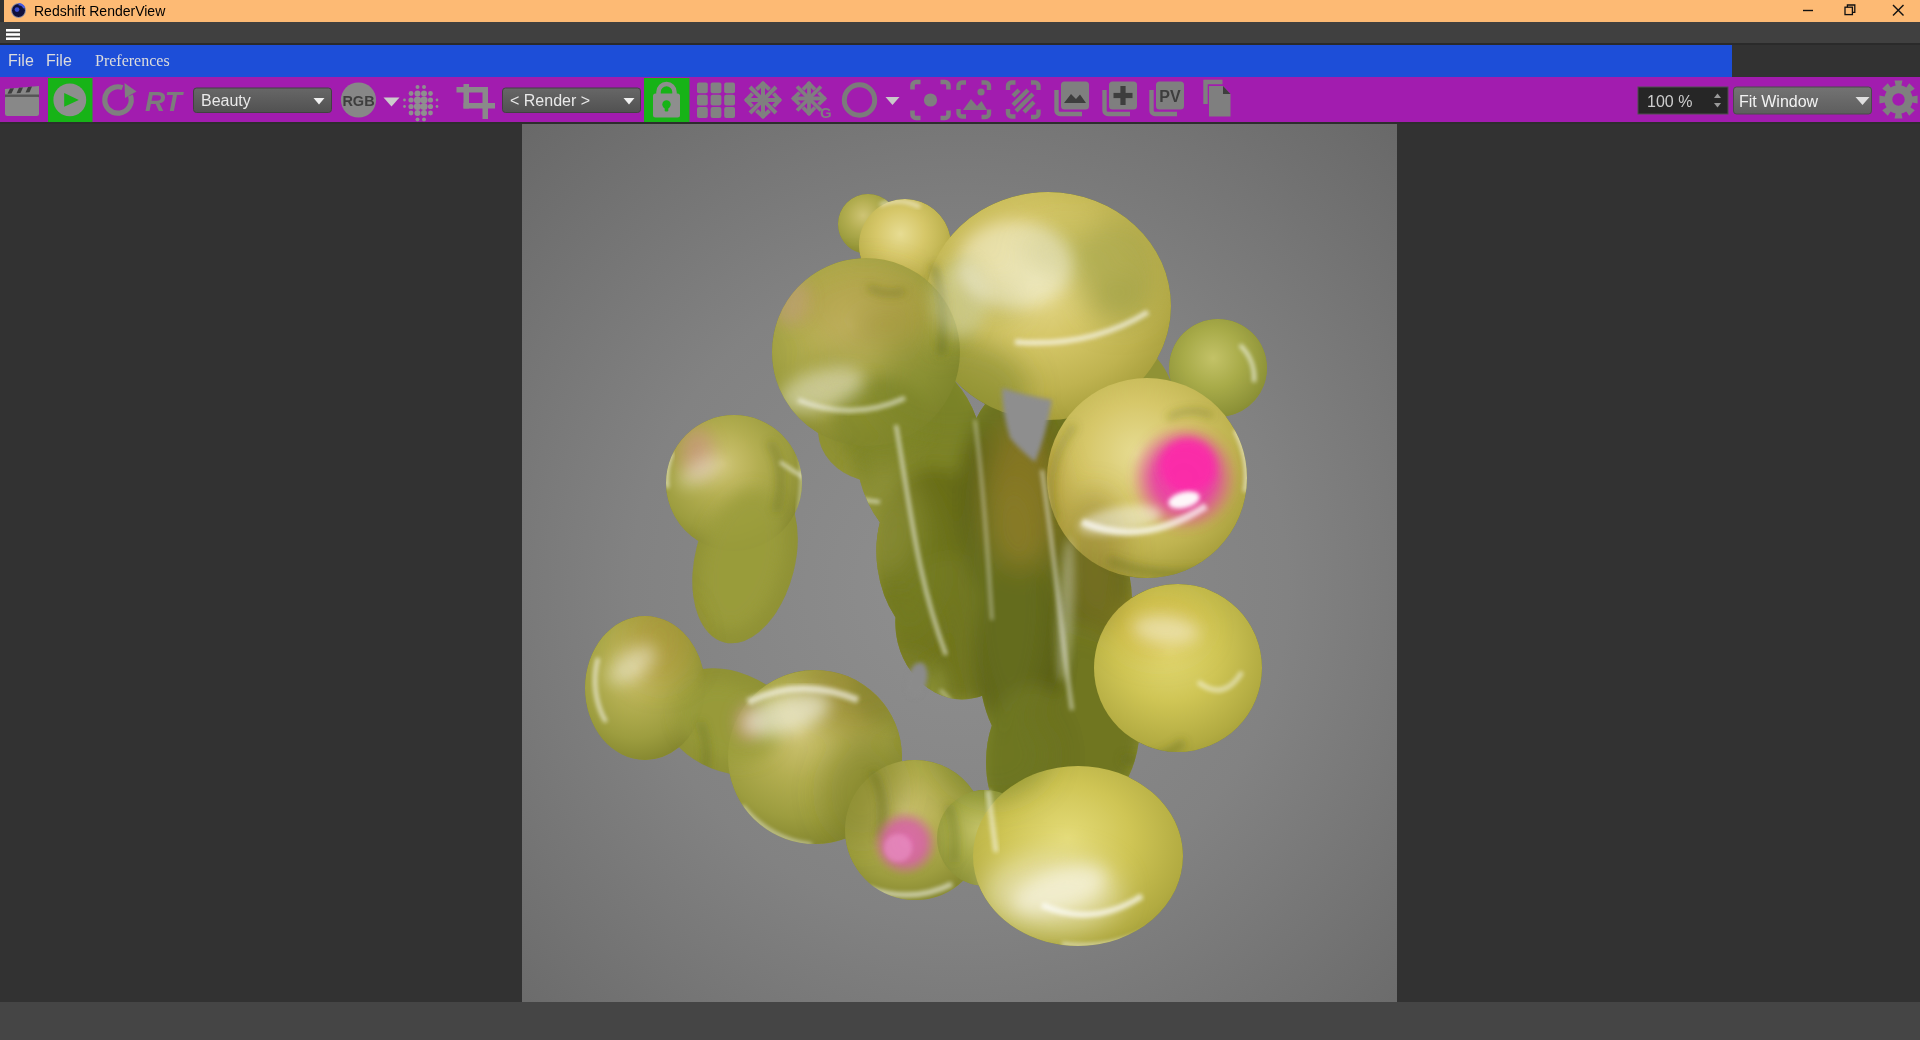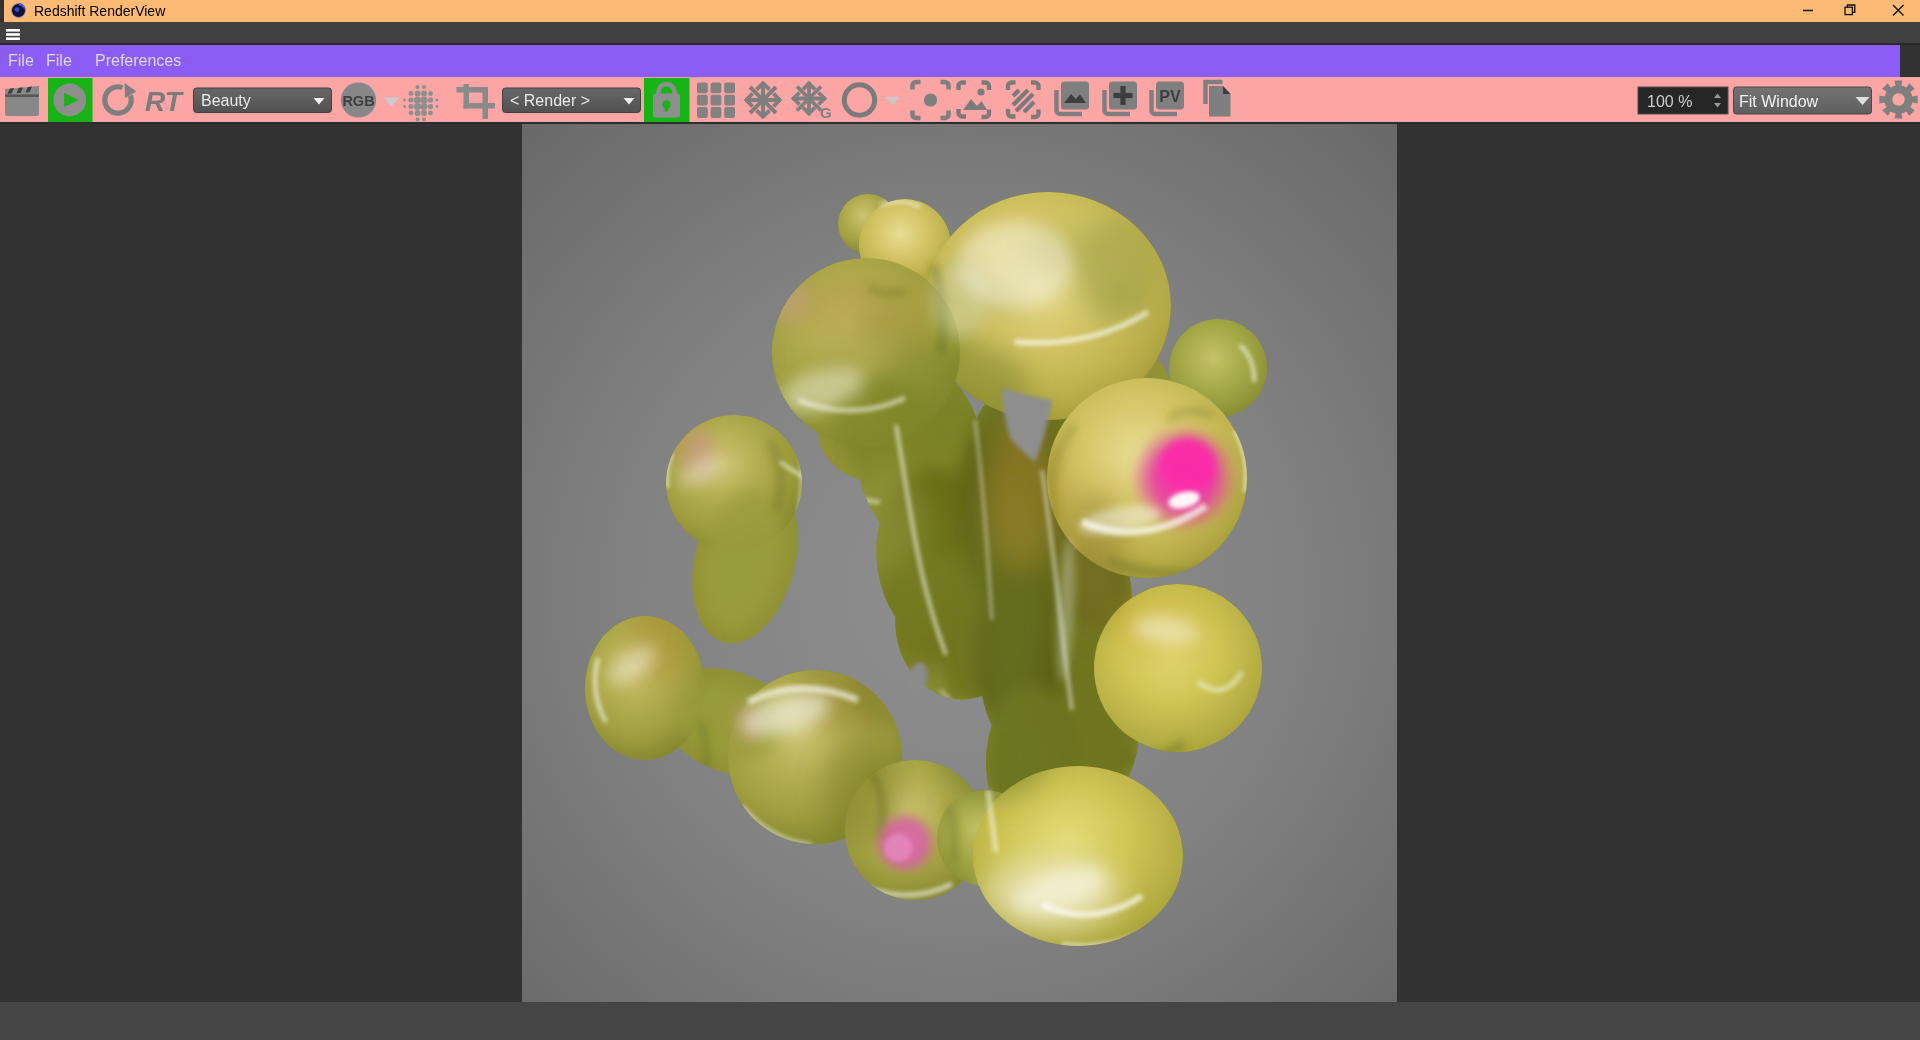--- a/index.html
+++ b/index.html
@@ -4,24 +4,24 @@
 <style>
   * { margin:0; padding:0; box-sizing:border-box; }
   html,body { width:1920px; height:1040px; overflow:hidden; background:#323232;
     font-family:"Liberation Sans", sans-serif; }
   .titlebar { position:absolute; left:4px; top:0; width:1920px; height:22px; background:#fdba74; }
   .titlebar .appicon { position:absolute; left:7px; top:3px; width:15px; height:15px; }
   .titlebar .title { position:absolute; left:30px; top:3px; font-size:14px; color:#000; }
   .winbtns { position:absolute; right:0; top:0; height:22px; }
   .hambar { position:absolute; left:0; top:22px; width:1920px; height:21px; background:#404040; }
   .hamsep { position:absolute; left:0; top:43px; width:1920px; height:2px; background:#2a2a2a; }
-  .menubar { position:absolute; left:0; top:45px; width:1900px; height:32px; background:#8b5cf6;
+  .menubar { position:absolute; left:0; top:45px; width:1732px; height:32px; background:#1d4ed8;
     color:#dcdcdc; font-size:16px; }
   .menubar span { position:absolute; top:7px; }
-  .toolbar { position:absolute; left:0; top:77px; width:1920px; height:45px; background:#fca5a5; }
+  .toolbar { position:absolute; left:0; top:77px; width:1920px; height:45px; background:#a21caf; }
   .toolsep { position:absolute; left:0; top:122px; width:1920px; height:2px; background:#2d2d2d; }
   .viewport { position:absolute; left:0; top:124px; width:1920px; height:878px; background:#323232; }
   .renderimg { position:absolute; left:522px; top:0px; width:875px; height:878px; filter:saturate(1.15); }
   .bottombar { position:absolute; left:0; top:1002px; width:1920px; height:38px; background:#454545; }
 </style>
 </head>
 <body>
 <div class="titlebar">
   <svg class="appicon" viewBox="0 0 15 15">
     <circle cx="7.5" cy="7.5" r="7" fill="#10103c"></circle>
@@ -42,21 +42,21 @@
   <svg width="20" height="21" viewBox="0 0 20 21" style="position:absolute;left:5px;top:0;">
     <rect x="1" y="7" width="14" height="2.6" fill="#fff"></rect>
     <rect x="1" y="11.2" width="14" height="2.6" fill="#fff"></rect>
     <rect x="1" y="15.4" width="14" height="2.6" fill="#fff"></rect>
   </svg>
 </div>
 <div class="hamsep"></div>
 <div class="menubar">
   <span style="left:8px;">File</span>
   <span style="left:46px;">File</span>
-  <span style="left:95px;">Preferences</span>
+  <span style="left:95px;font-family:Liberation Serif, serif;">Preferences</span>
 </div>
 <div class="toolbar" id="toolbar">
 <svg width="1920" height="45" viewBox="0 77 1920 45" style="position:absolute;left:0;top:0;">
   <defs>
     <linearGradient id="gdd" x1="0" y1="0" x2="0" y2="1">
       <stop offset="0" stop-color="#676767"></stop>
           <stop offset="1" stop-color="#515151"></stop>
     </linearGradient>
     <linearGradient id="gfw" x1="0" y1="0" x2="0" y2="1">
       <stop offset="0" stop-color="#737373"></stop>

